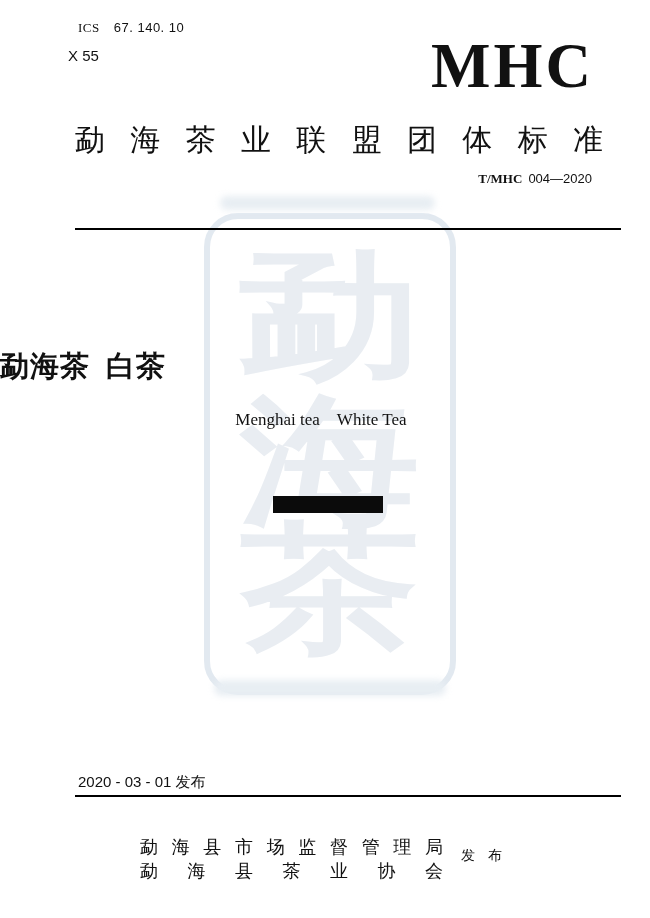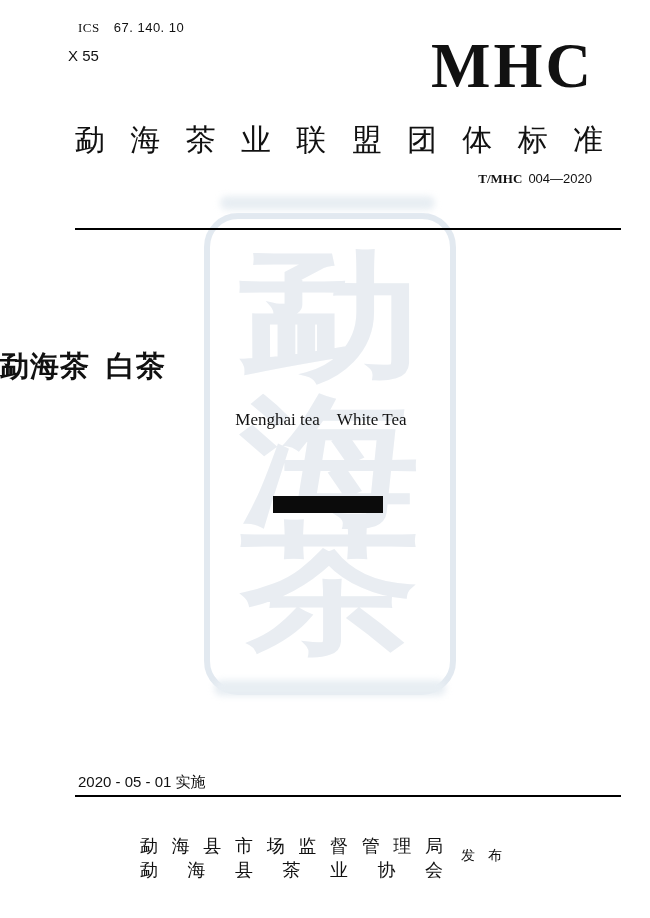--- a/index.html
+++ b/index.html
@@ -77,21 +77,20 @@
   .dates-row {
     left: 78px; right: 56px; top: 773px;
     display: flex; justify-content: space-between;
     font-size: 15px;
   }
   .pub-line {
     left: 140px; width: 303px;
     font-size: 18px;
     text-align: justify; text-align-last: justify;
     line-height: 22px;
-    font-family: Liberation Mono, monospace;
   }
   .pub-line1 { top: 836px; }
   .pub-line2 { top: 860px; }
   .publish-label { left: 461px; top: 847px; font-size: 14px; letter-spacing: 13px; white-space: nowrap; }
 </style>
 </head>
 <body>
 
 <div class="abs seal">
   <div class="seal-char c0">勐</div>
@@ -115,20 +114,20 @@
 </div>
 
 <div class="abs rule rule-top"></div>
 
 <div class="abs title-cn">勐海茶 白茶</div>
 <div class="abs title-en">Menghai tea　White Tea</div>
 
 <div class="abs redaction-bar"></div>
 
 <div class="abs dates-row">
-  <span>2020 - 05 - 01 实施</span>
+  <span>2020 - 03 - 01 发布</span>
 </div>
 
 <div class="abs rule rule-bottom"></div>
 
 <div class="abs pub-line pub-line1">勐 海 县 市 场 监 督 管 理 局</div>
 <div class="abs pub-line pub-line2">勐 海 县 茶 业 协 会</div>
 <div class="abs publish-label">发布</div>
 
 </body></html>

